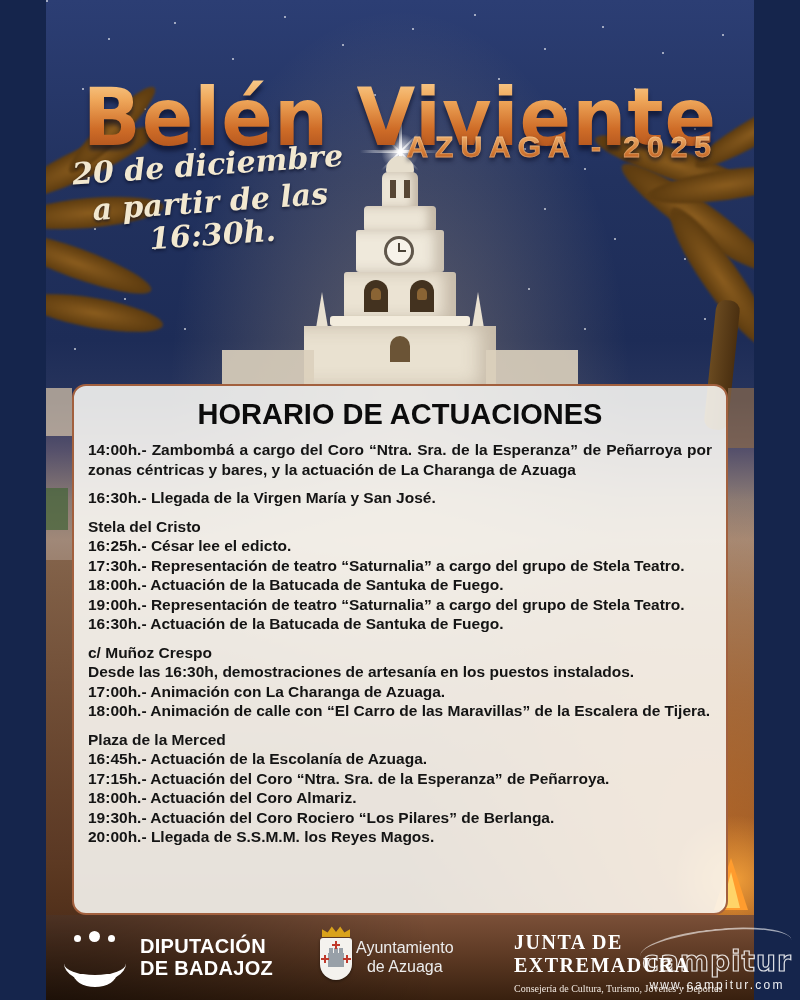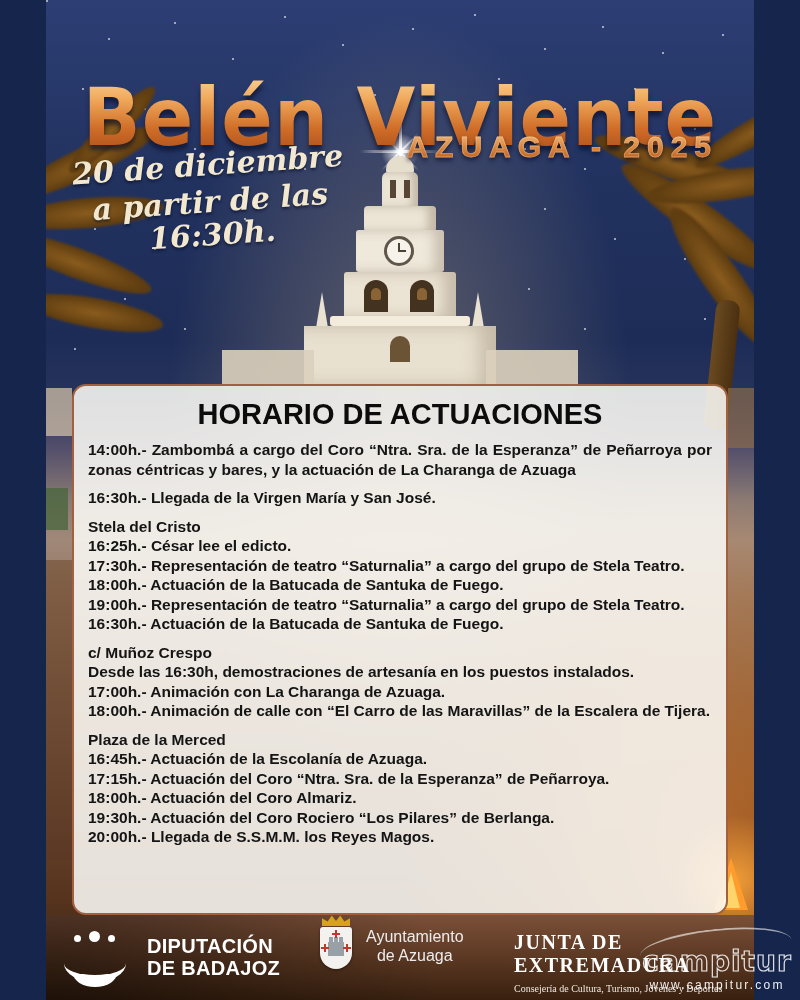--- a/index.html
+++ b/index.html
@@ -113,22 +113,22 @@
       linear-gradient(180deg,#7b5038 0%,#5f3b25 45%,#38200f 100%);}
   .dipu{position:absolute;left:16px;top:16px;display:flex;align-items:center;gap:10px;}
   .dipu-mark{position:relative;width:68px;height:54px;}
   .dipu-mark i{position:absolute;display:block;}
   .dd{border-radius:50%;background:#fff;}
   .dd1{left:12px;top:4px;width:7px;height:7px;}
   .dd2{left:27px;top:0;width:11px;height:11px;}
   .dd3{left:46px;top:4px;width:7px;height:7px;}
   .darc1{left:2px;top:14px;width:62px;height:30px;border-bottom:7px solid #fff;border-radius:50%;}
   .darc2{left:11px;top:28px;width:44px;height:22px;border-bottom:6px solid #fff;border-radius:50%;}
-  .dipu-text{color:#fff;font-size:20px;line-height:1.08;letter-spacing:.3px;font-weight:bold;margin-left:7px;}
-  .ayto{position:absolute;left:270px;top:0;display:flex;align-items:center;gap:10px;}
+  .dipu-text{color:#fff;font-size:20px;line-height:1.08;letter-spacing:.3px;font-weight:bold;}
+  .ayto{position:absolute;left:270px;top:11px;display:flex;align-items:center;}
   .crest{position:relative;width:40px;height:62px;}
   .crown{position:absolute;left:6px;top:0;width:28px;height:11px;background:#d9a21b;
     clip-path:polygon(0 100%,0 30%,20% 60%,35% 5%,50% 55%,65% 5%,80% 60%,100% 30%,100% 100%);}
   .shield{position:absolute;left:4px;top:12px;width:32px;height:42px;background:#f4f2ee;
     border-radius:3px 3px 16px 16px;box-shadow:0 1px 3px rgba(0,0,0,.45);}
   .castle{position:absolute;left:8px;top:15px;width:16px;height:14px;background:#98a0a8;}
   .castle::before{content:"";position:absolute;top:-5px;left:1px;width:4px;height:5px;background:#98a0a8;
     box-shadow:5px 0 #98a0a8,10px 0 #98a0a8;}
   .cr{position:absolute;width:8px;height:8px;}
   .cr::before{content:"";position:absolute;left:3px;top:0;width:2px;height:8px;background:#c0392b;}

